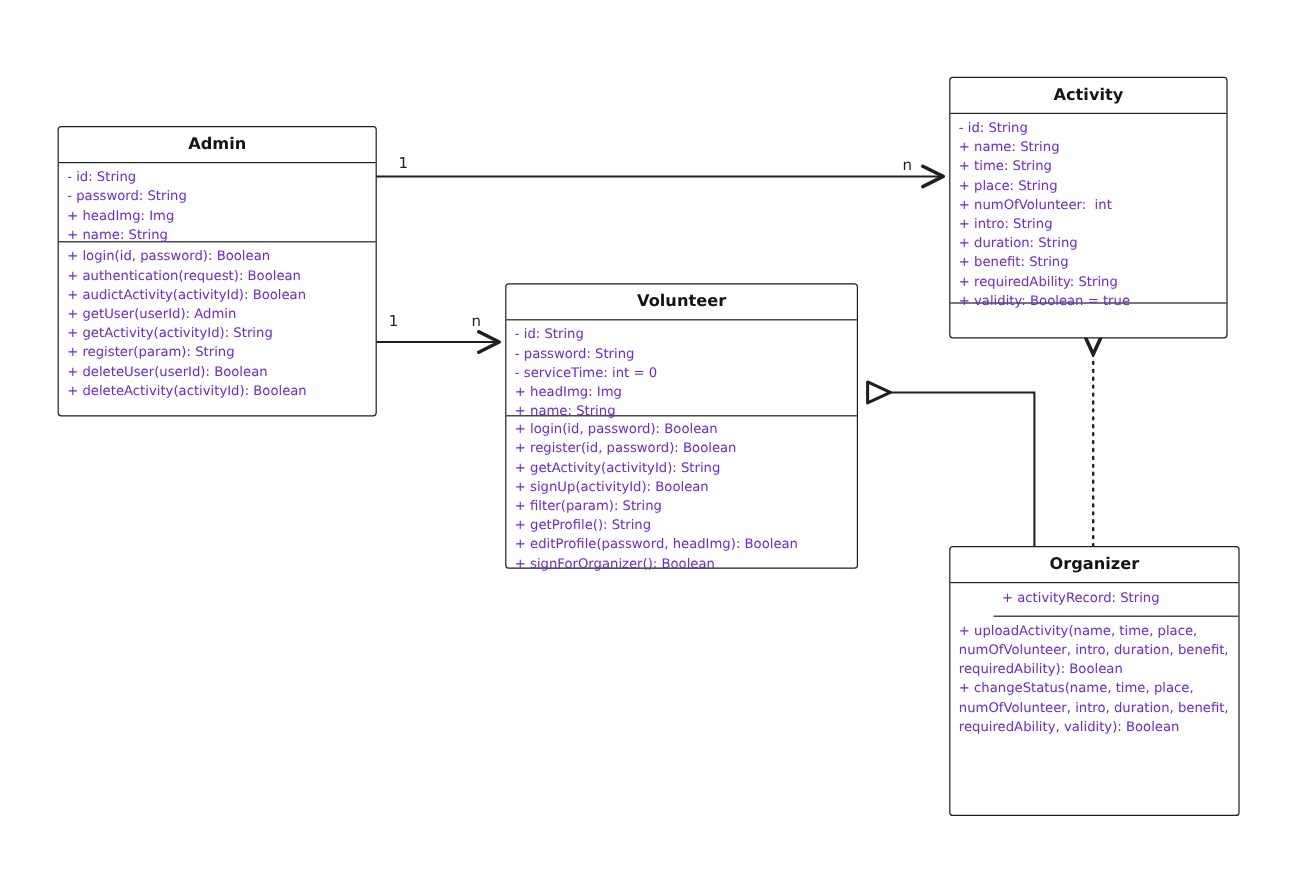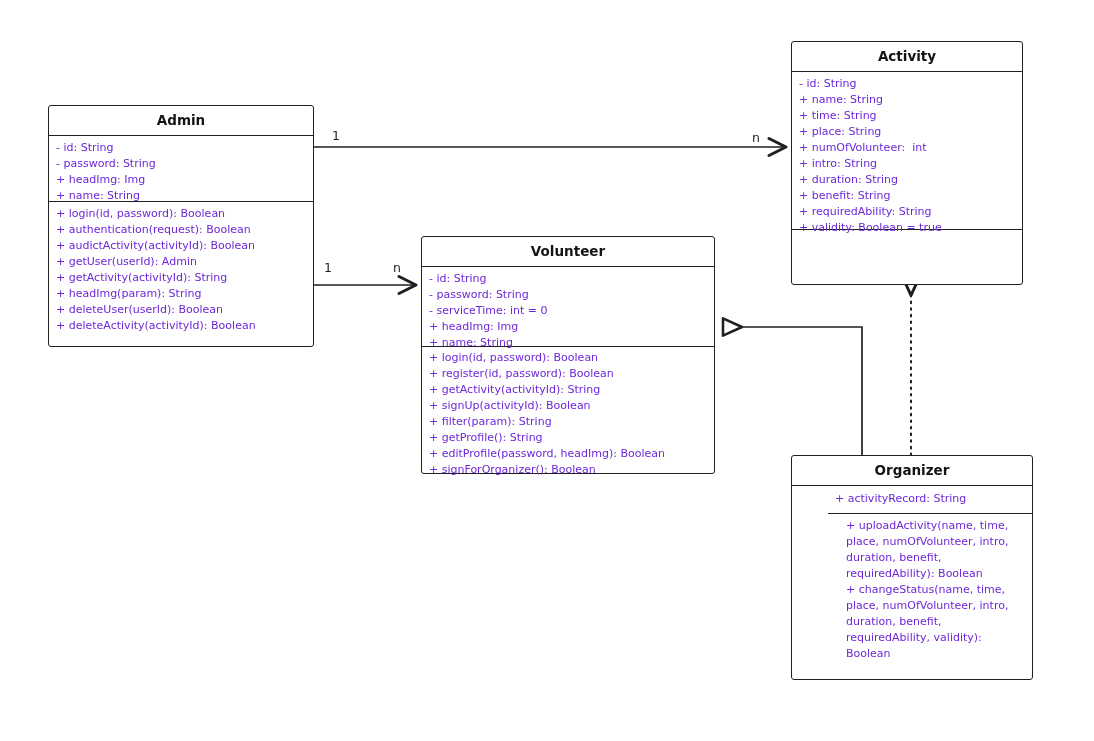--- a/index.html
+++ b/index.html
@@ -51,21 +51,20 @@
   }
   .member {
     font-size: 11px;
     line-height: 16px;
     white-space: pre;
     color: #6d28d9;
   }
   .member.wrap {
     white-space: normal;
     padding-right: 5px;
-    margin-left: 47px;
   }
   .empty-compartment {
     box-sizing: border-box;
   }
   .edge-label {
     position: absolute;
     font-size: 12.5px;
     line-height: 1;
     color: #1f1f1f;
     z-index: 6;
@@ -120,27 +119,27 @@
       <div class="member">- password: String</div>
       <div class="member">+ headImg: Img</div>
       <div class="member">+ name: String</div>
     </div>
     <div class="compartment" style="height:143px;">
       <div class="member">+ login(id, password): Boolean</div>
       <div class="member">+ authentication(request): Boolean</div>
       <div class="member">+ audictActivity(activityId): Boolean</div>
       <div class="member">+ getUser(userId): Admin</div>
       <div class="member">+ getActivity(activityId): String</div>
-      <div class="member">+ headImg(param): String</div>
+      <div class="member">+ register(param): String</div>
       <div class="member">+ deleteUser(userId): Boolean</div>
       <div class="member">+ deleteActivity(activityId): Boolean</div>
     </div>
   </div>
 
-  <div class="uml-class" style="left:791px; top:41px; width:232px; height:244px;">
+  <div class="uml-class" style="left:791px; top:64px; width:232px; height:218px;">
     <div class="class-title" style="height:30px;">Activity</div>
     <div class="compartment with-rule" style="height:158px;">
       <div class="member">- id: String</div>
       <div class="member">+ name: String</div>
       <div class="member">+ time: String</div>
       <div class="member">+ place: String</div>
       <div class="member">+ numOfVolunteer:  int</div>
       <div class="member">+ intro: String</div>
       <div class="member">+ duration: String</div>
       <div class="member">+ benefit: String</div>

